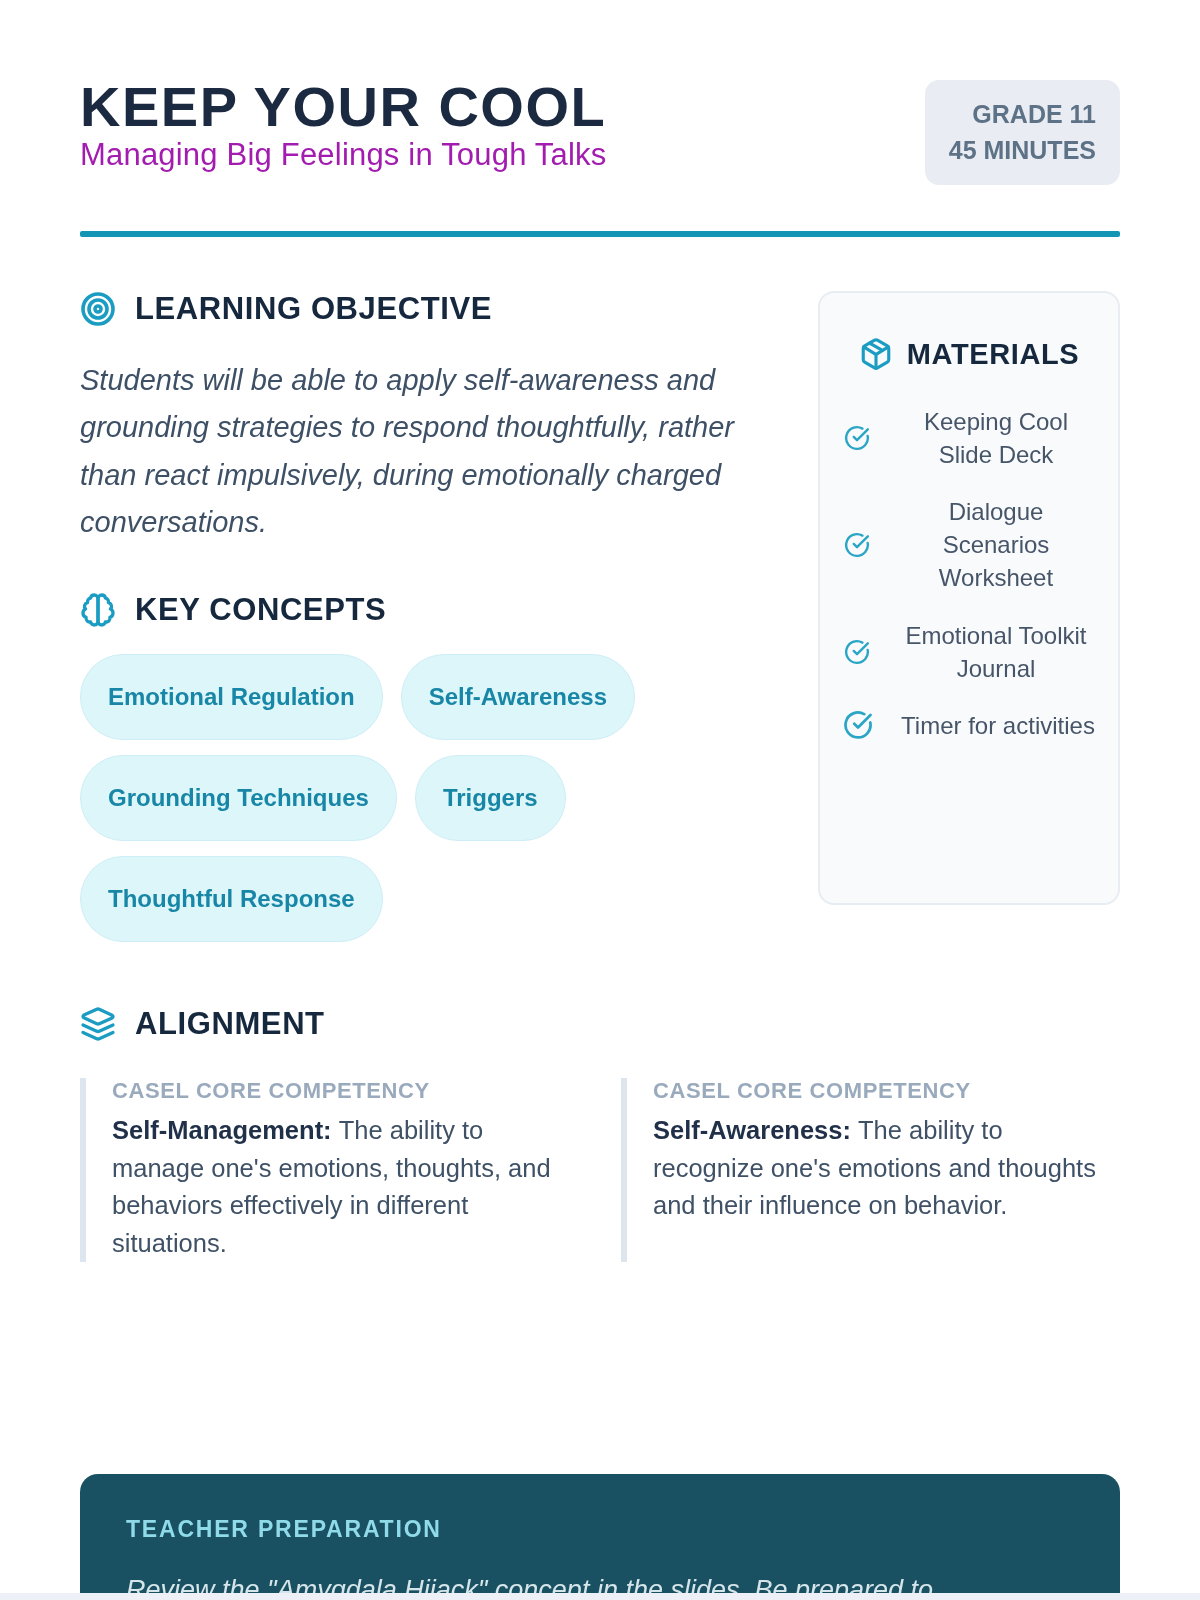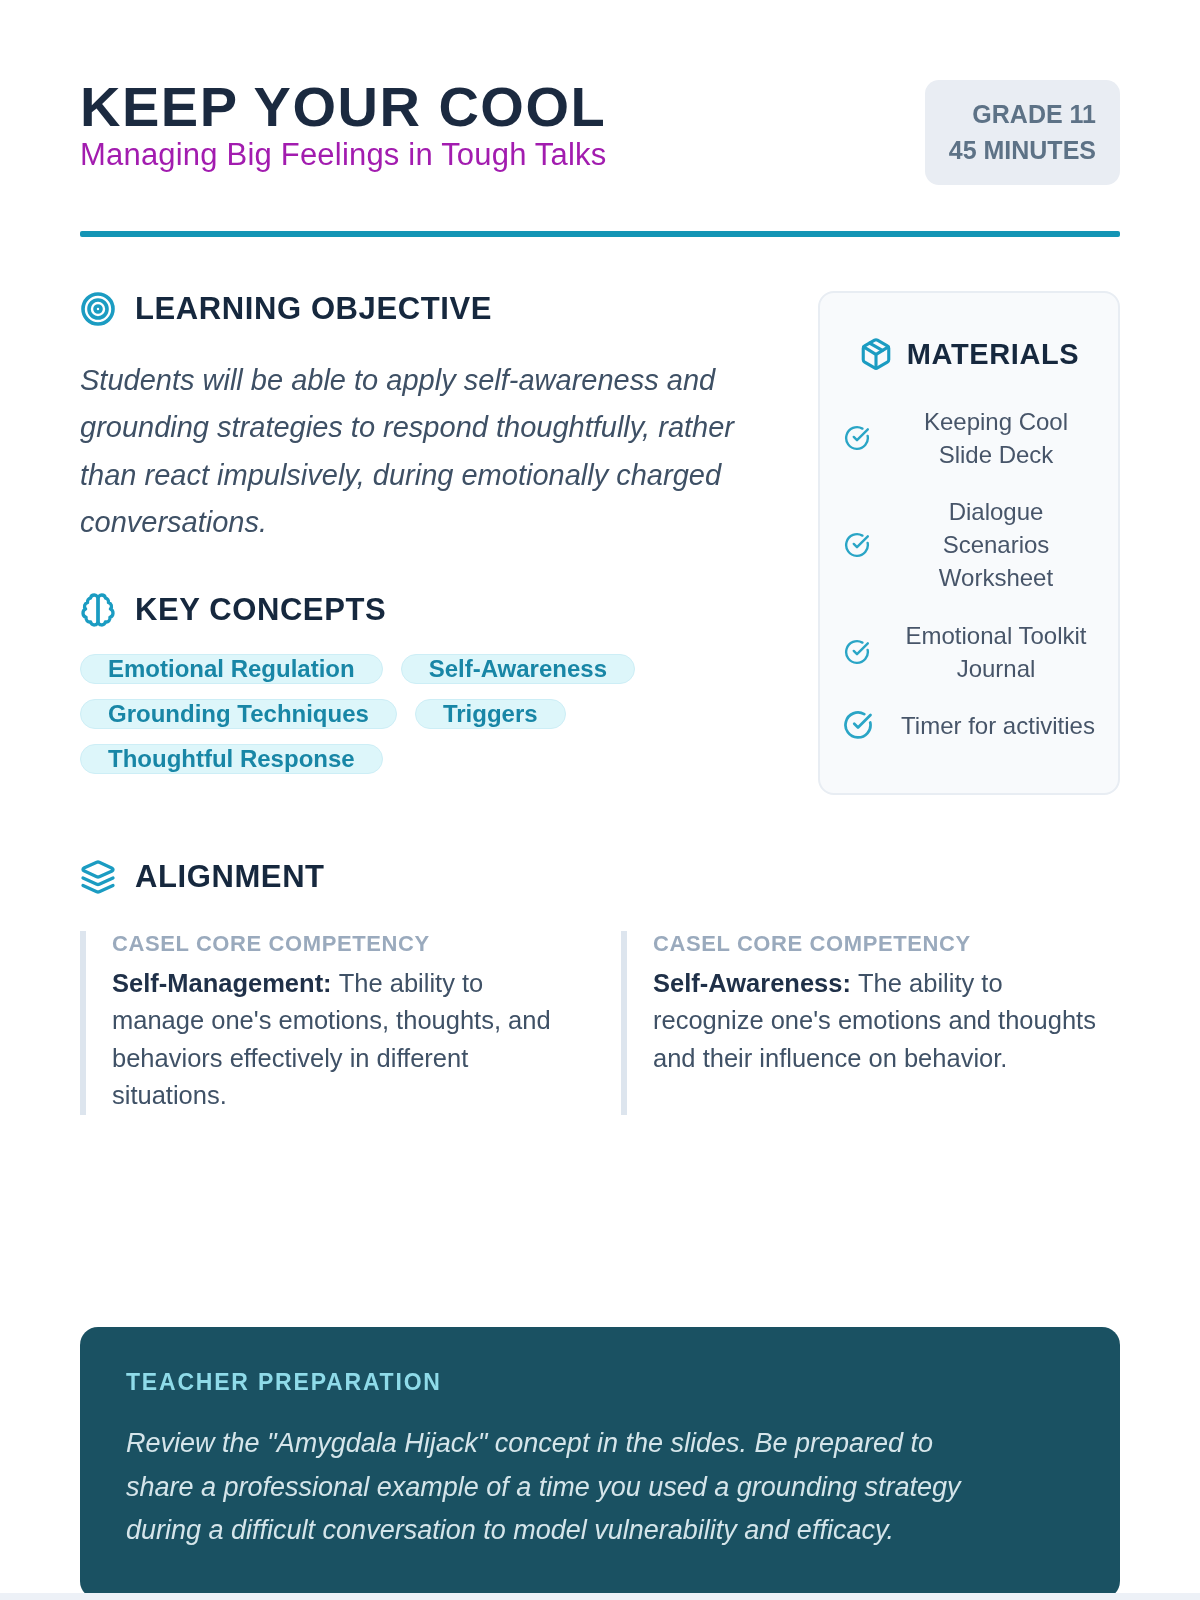--- a/index.html
+++ b/index.html
@@ -40,28 +40,28 @@
   .icon { flex:0 0 auto; display:inline-flex; }
 
   .objective {
     font-style:italic; font-size:29px; line-height:1.63; color:#3e5065;
     margin:30px 0 46px 0; max-width:700px;
   }
 
   .tags { display:flex; flex-wrap:wrap; gap:15px 18px; margin-top:26px; max-width:640px; }
   .tag {
     background:#ddf6fa; border:1.5px solid #cdeef6; color:#1886a6;
-    font-weight:bold; font-size:24px; padding:0 27px; border-radius:999px;
+    font-weight:bold; font-size:24px; padding:28px 27px; border-radius:999px;
     white-space:nowrap;
   }
 
   
   .materials-card {
     background:#f8fafc; border:2px solid #e8edf3; border-radius:16px;
-    padding:44px 20px 40px 20px; height:504px;
+    padding:44px 20px 40px 20px; height:614px;
     display:flex; flex-direction:column; align-items:center;
   }
   .materials-head { display:flex; align-items:center; gap:14px; }
   .materials-head h2 { font-size:29px; font-weight:800; color:#16283e; letter-spacing:0.6px; }
   .materials-list { margin-top:34px; display:flex; flex-direction:column; gap:24px; align-items:center; }
   .material-item { display:flex; align-items:center; gap:28px; justify-content:center; }
   .material-item .label {
     font-size:24px; color:#475569; line-height:1.38; text-align:center; max-width:196px;
   }
 

